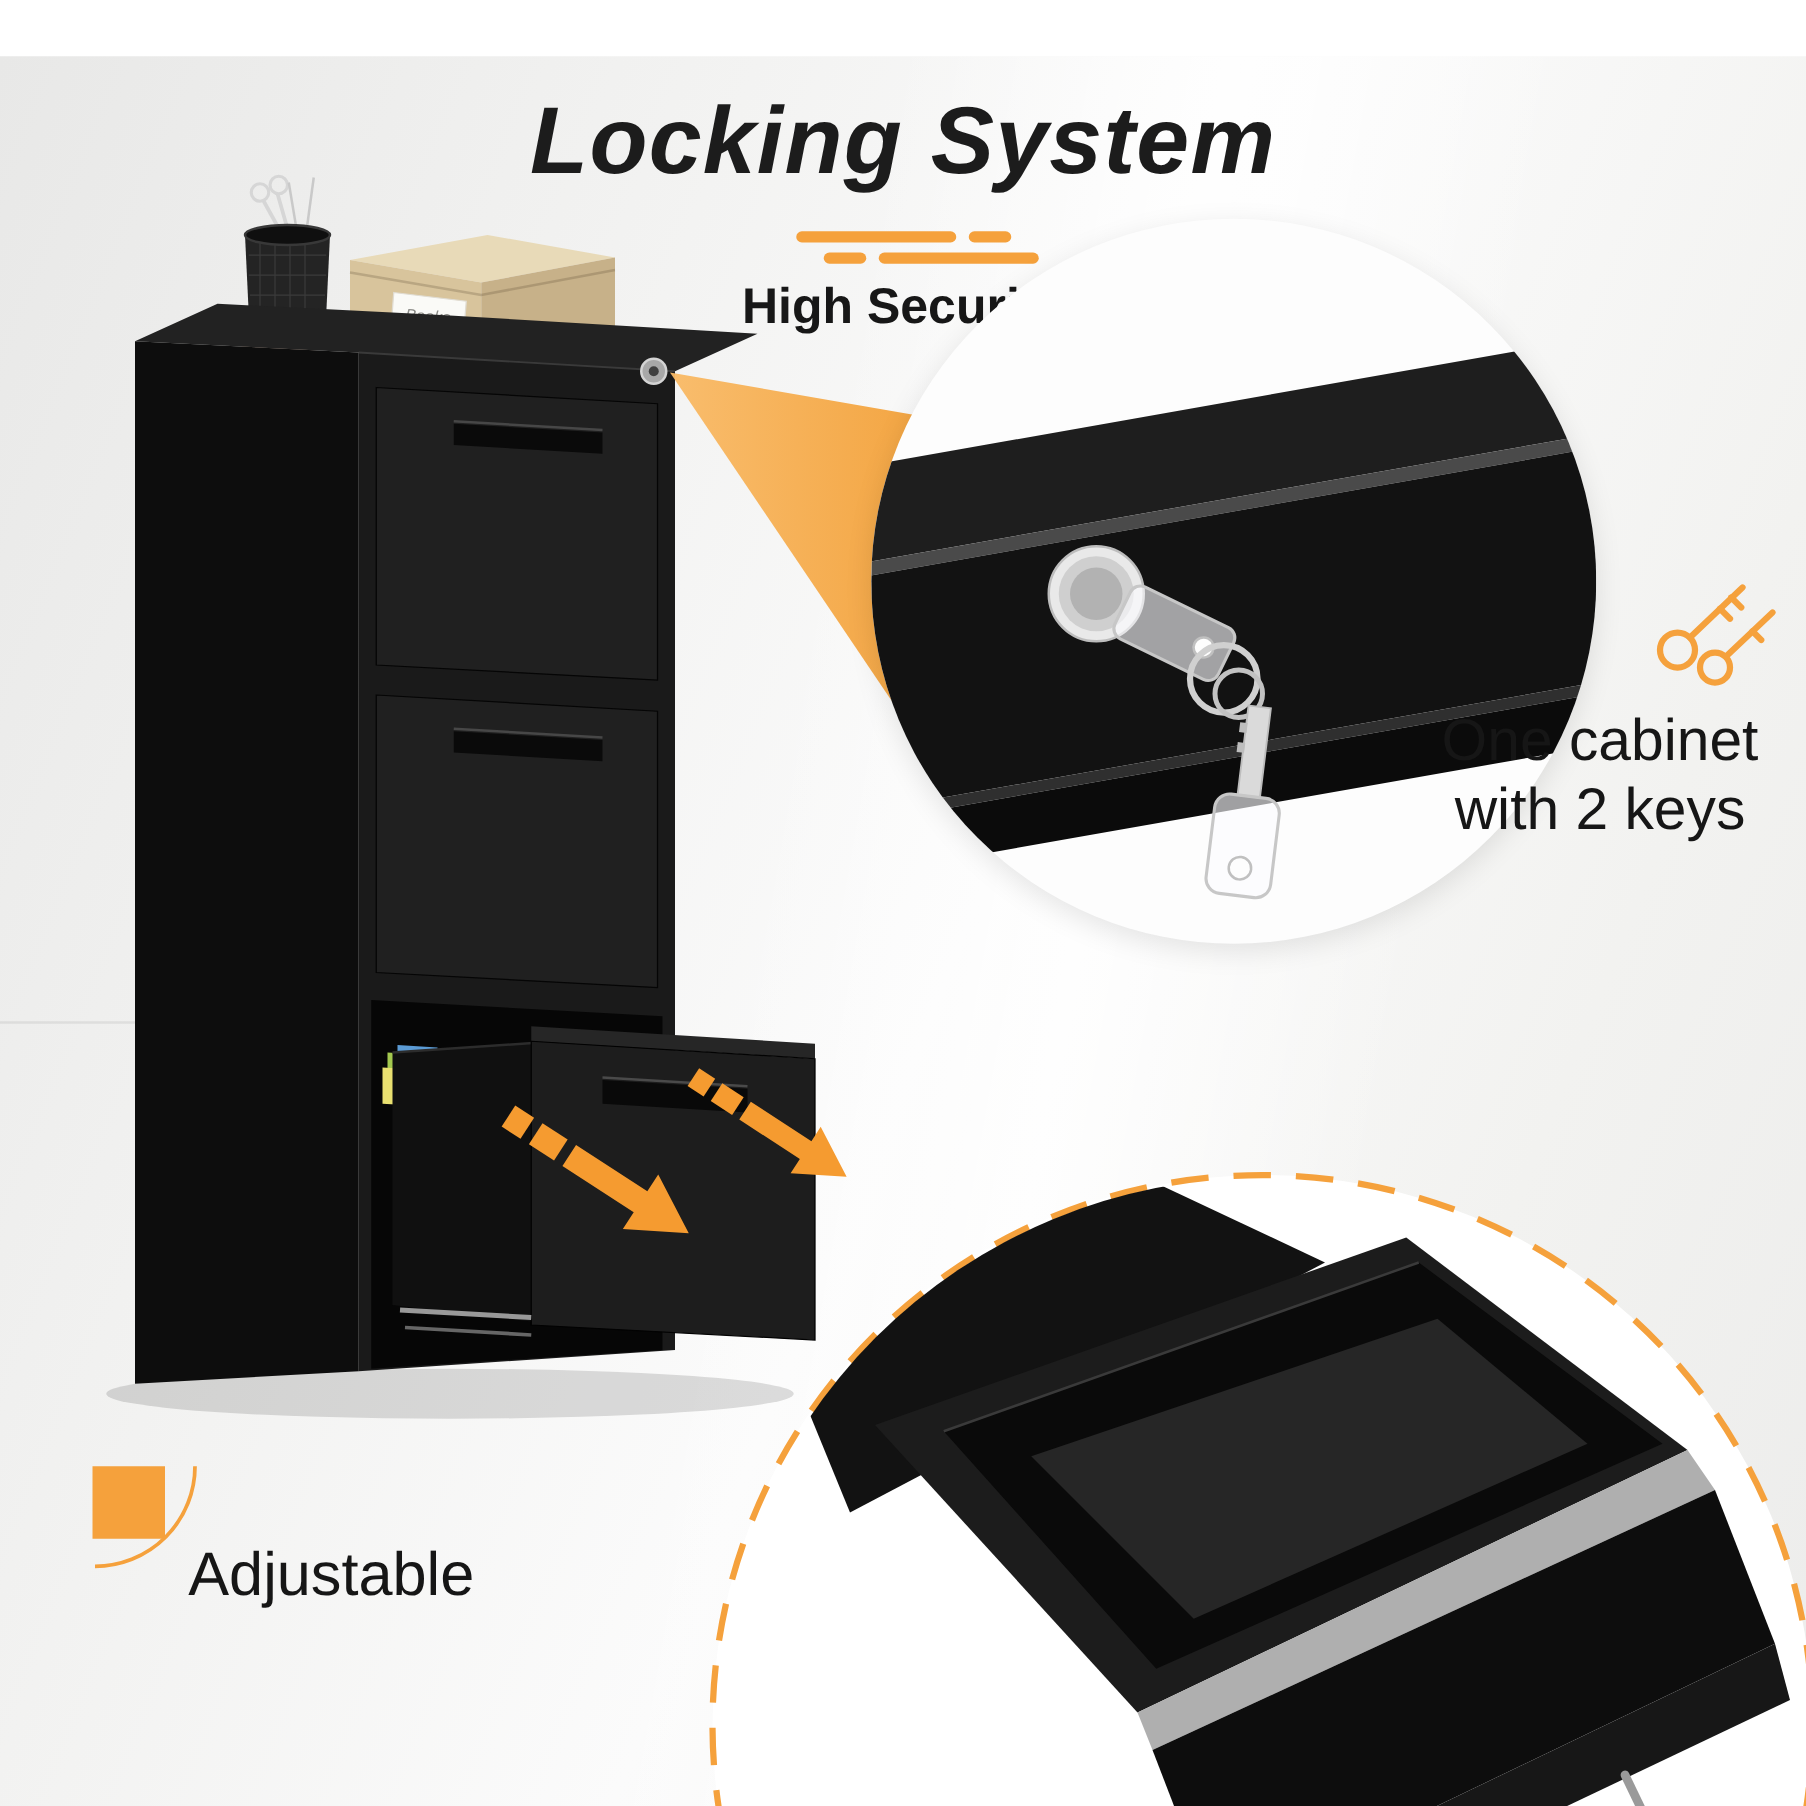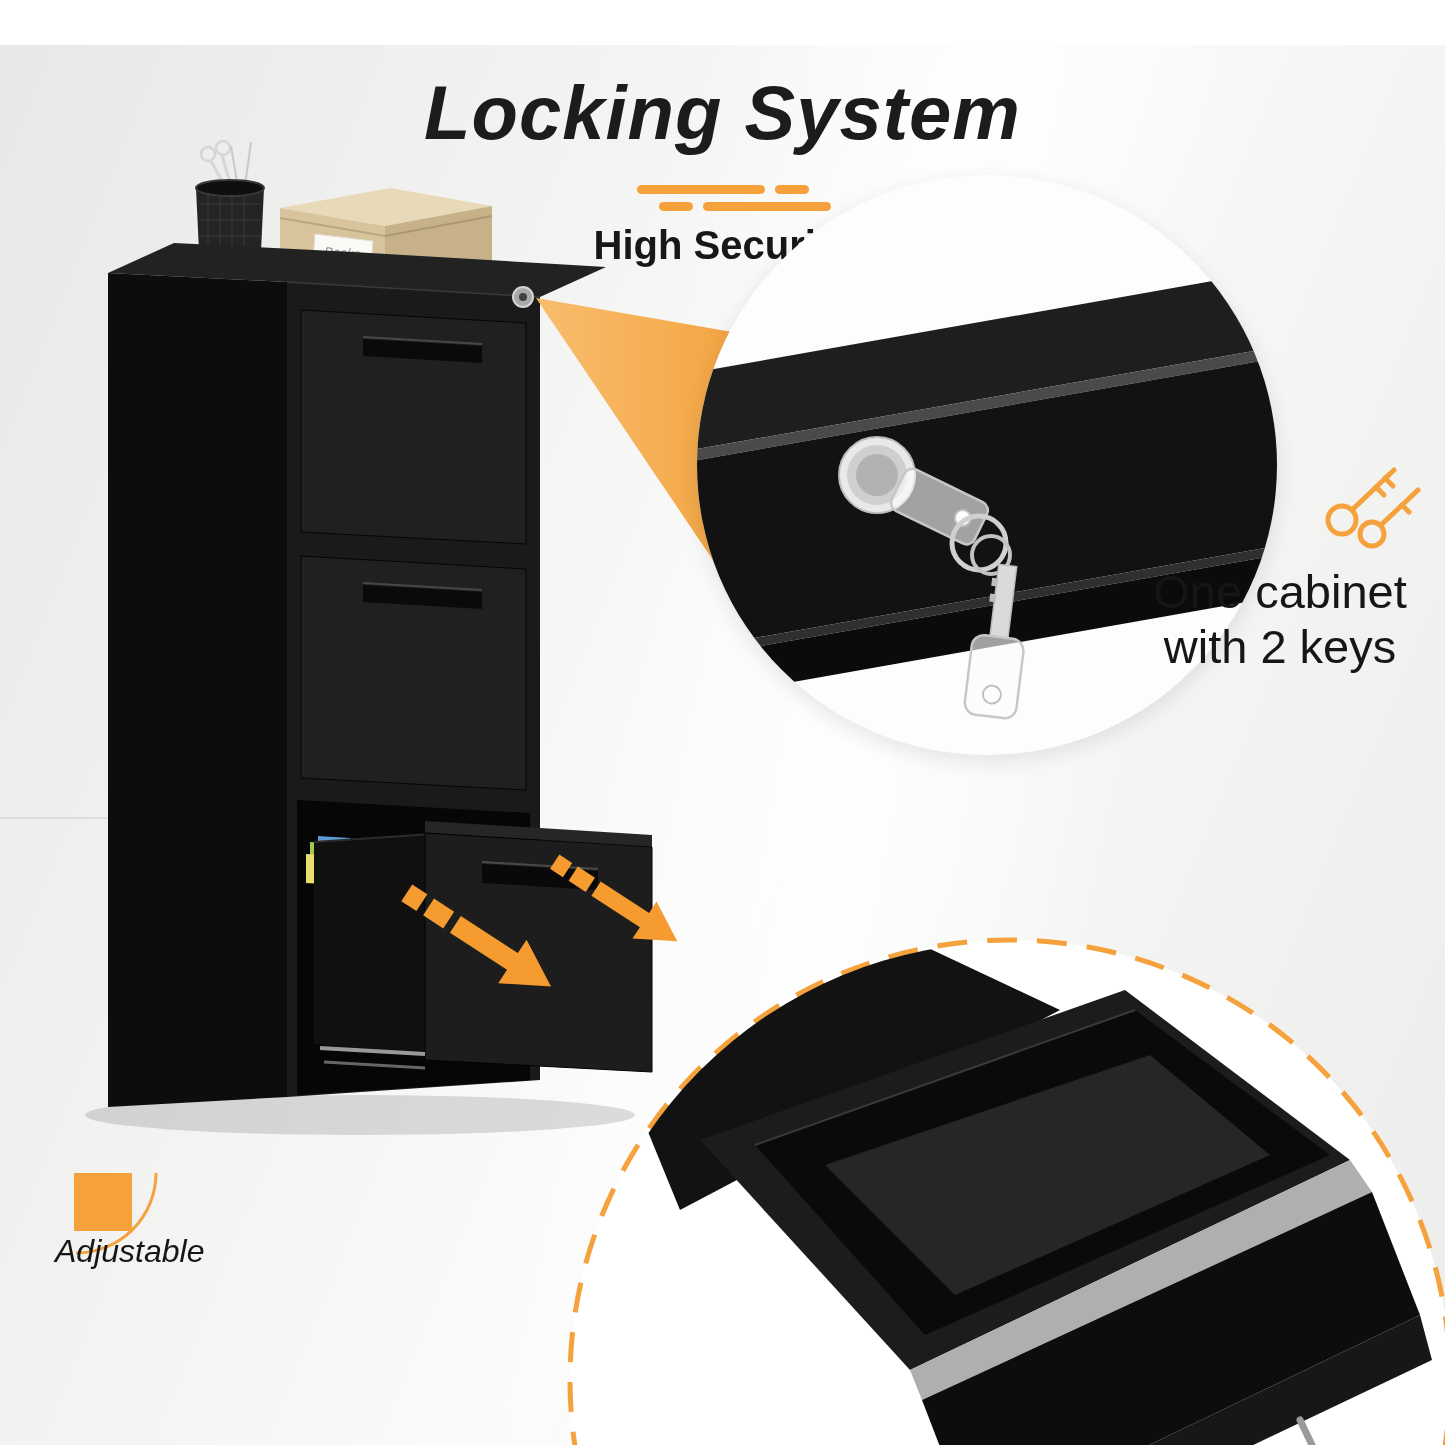--- a/index.html
+++ b/index.html
@@ -31,22 +31,22 @@
     font-size:40px; font-weight:bold; color:#171717;
   }
 
   .keys-caption {
     position:absolute; left:1112px; top:520px; width:336px; text-align:center;
     font-size:47px; color:#161616; line-height:1.16; z-index:6;
   }
   .keys-caption span { display:block; }
 
   .hanging-caption {
-    position:absolute; left:55px; top:1188px; width:420px; text-align:left;
-    font-size:32px; color:#161616; line-height:1.14; z-index:6;font-style:italic;
+    position:absolute; left:55px; top:1188px; width:420px; text-align:center;
+    font-size:49px; color:#161616; line-height:1.14; z-index:6;
   }
   .hanging-caption span { display:block; }
 
   .lock-inset {
     position:absolute; left:697px; top:130px; width:580px; height:580px;
     border-radius:50%; overflow:hidden; background:#fdfdfd; z-index:4;
     box-shadow: 0 6px 22px rgba(0,0,0,0.10);
   }
   .floor-line { position:absolute; left:0; top:772px; width:112px; height:2px;
     background:rgba(0,0,0,0.07); }

